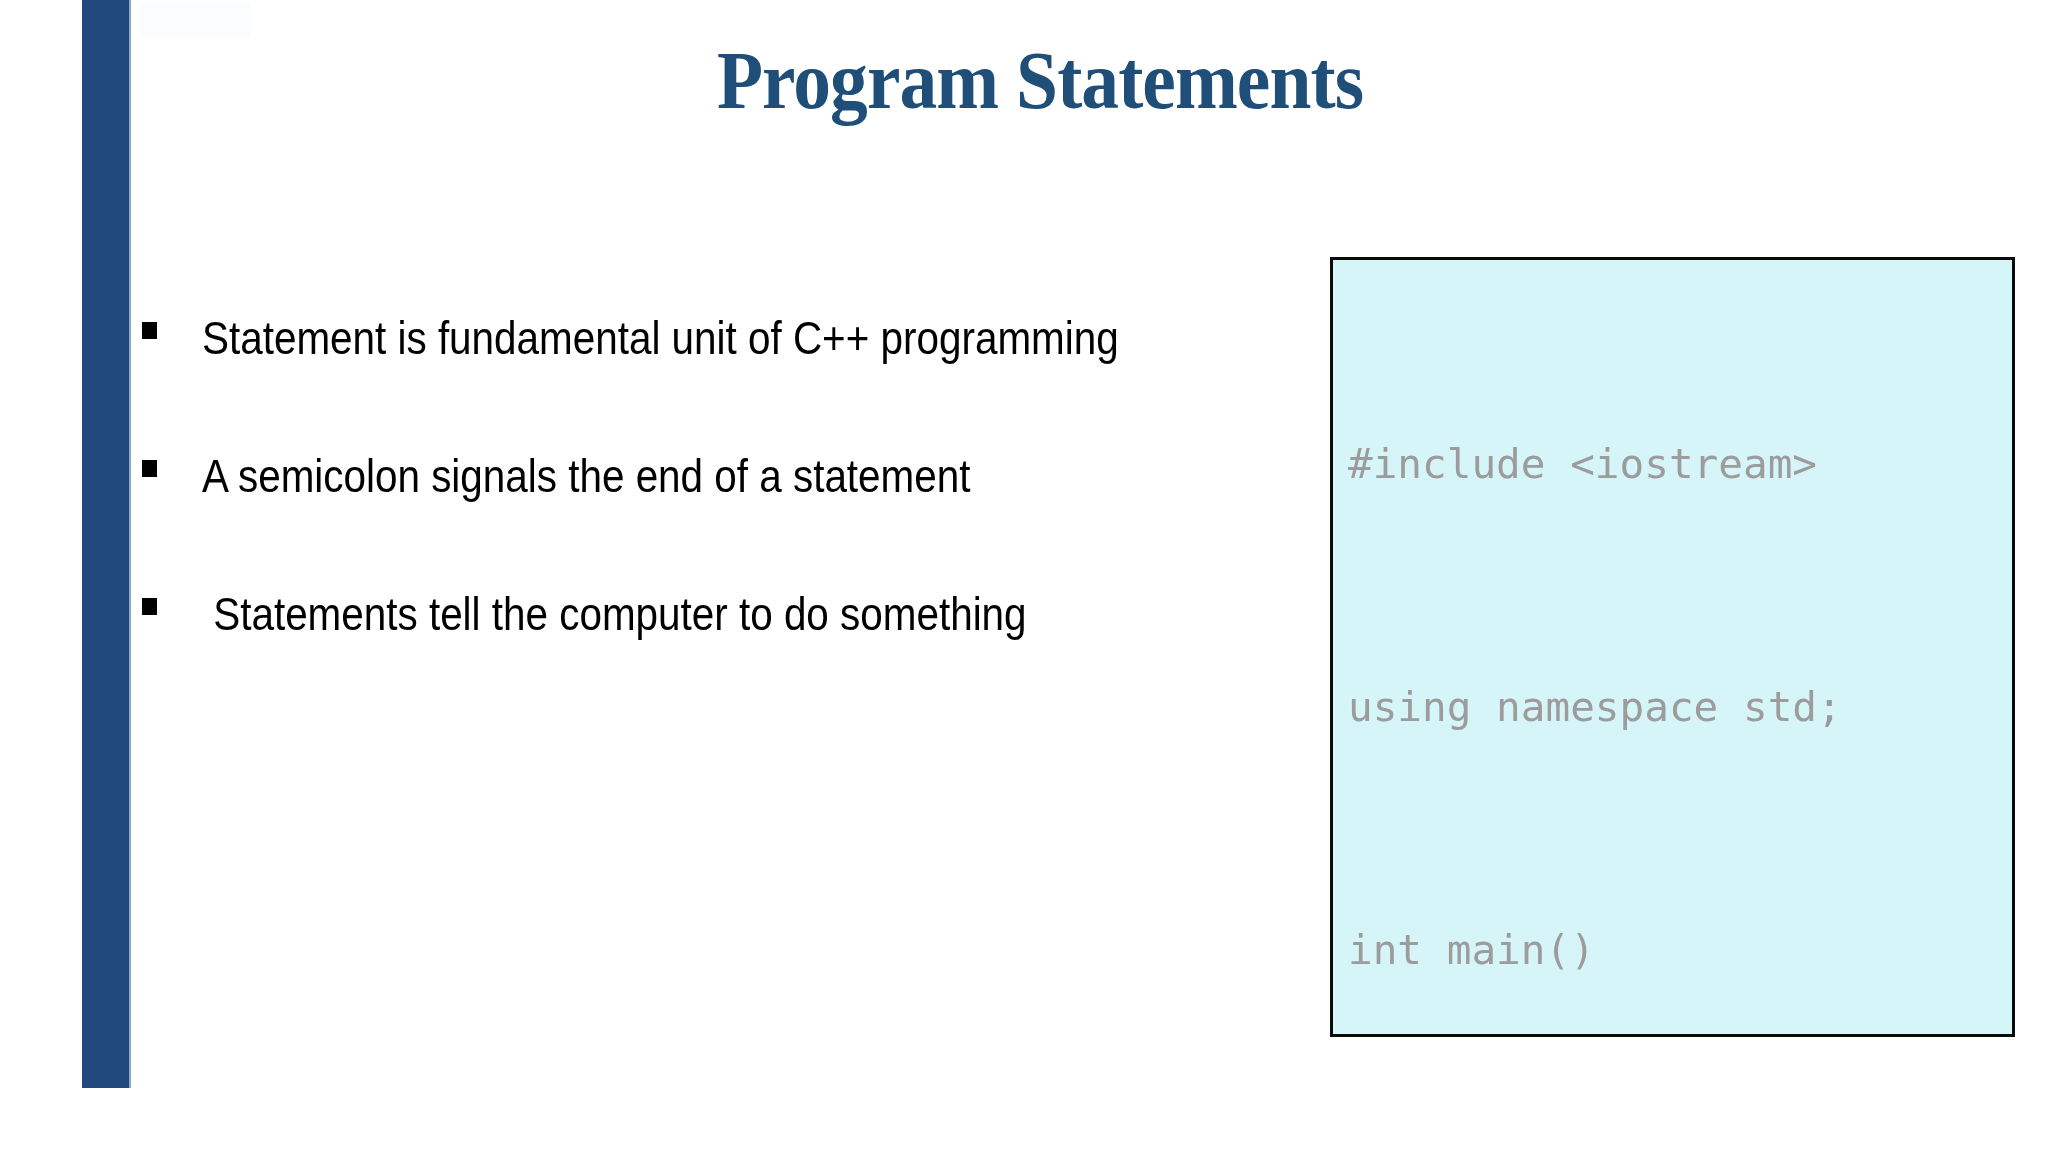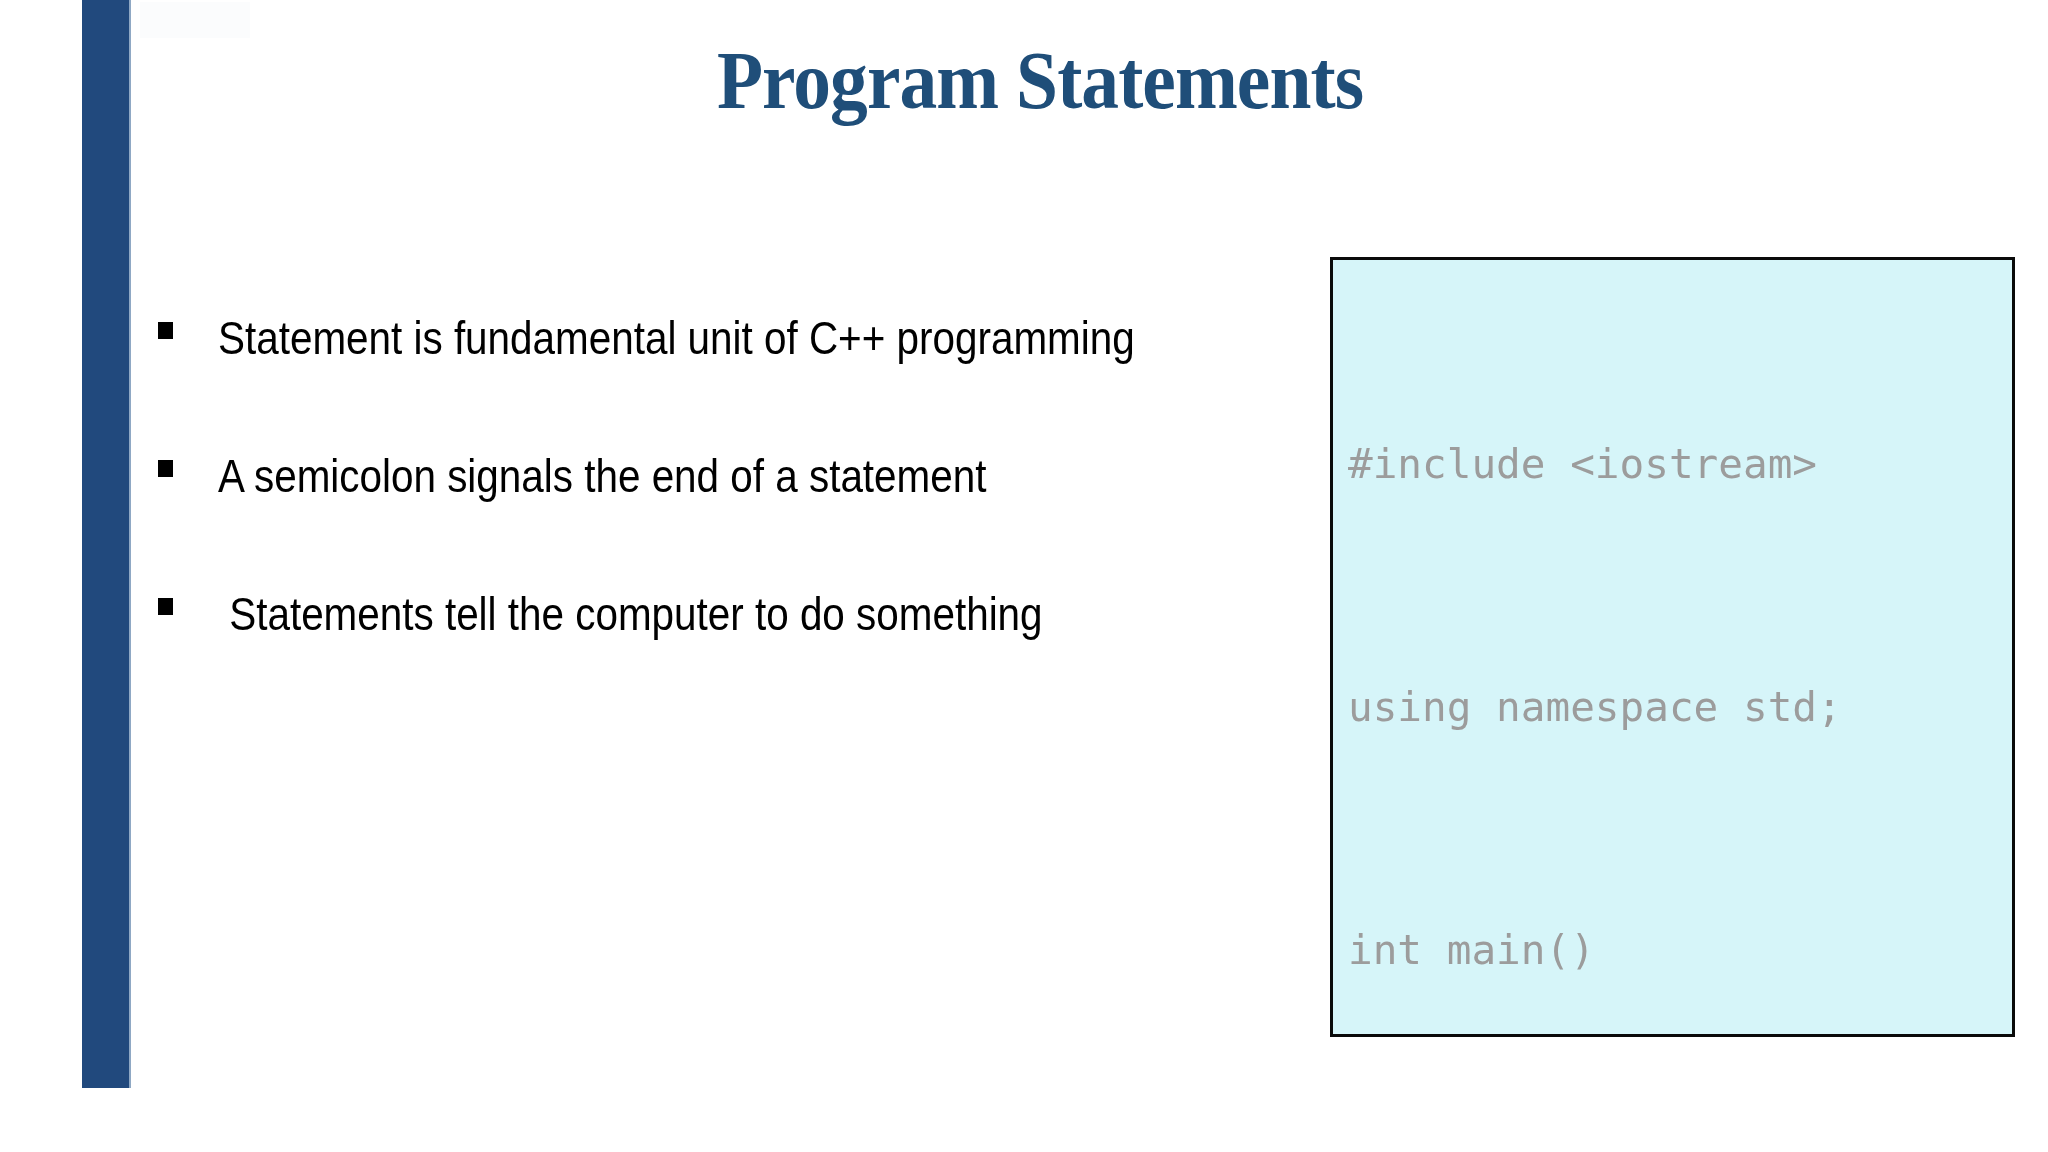--- a/index.html
+++ b/index.html
@@ -64,21 +64,21 @@
     color: #1F4E79;
     letter-spacing: -1px;
     transform: scaleX(0.92);
     transform-origin: center top;
     white-space: nowrap;
   }
 
   
   .bullets {
     position: absolute;
-    left: 150px;
+    left: 134px;
     top: 300px;
     width: 1150px;
   }
   .bullet-row {
     position: relative;
     display: block;
     margin-bottom: 62px;
   }
   .bullet-marker {
     position: absolute;

